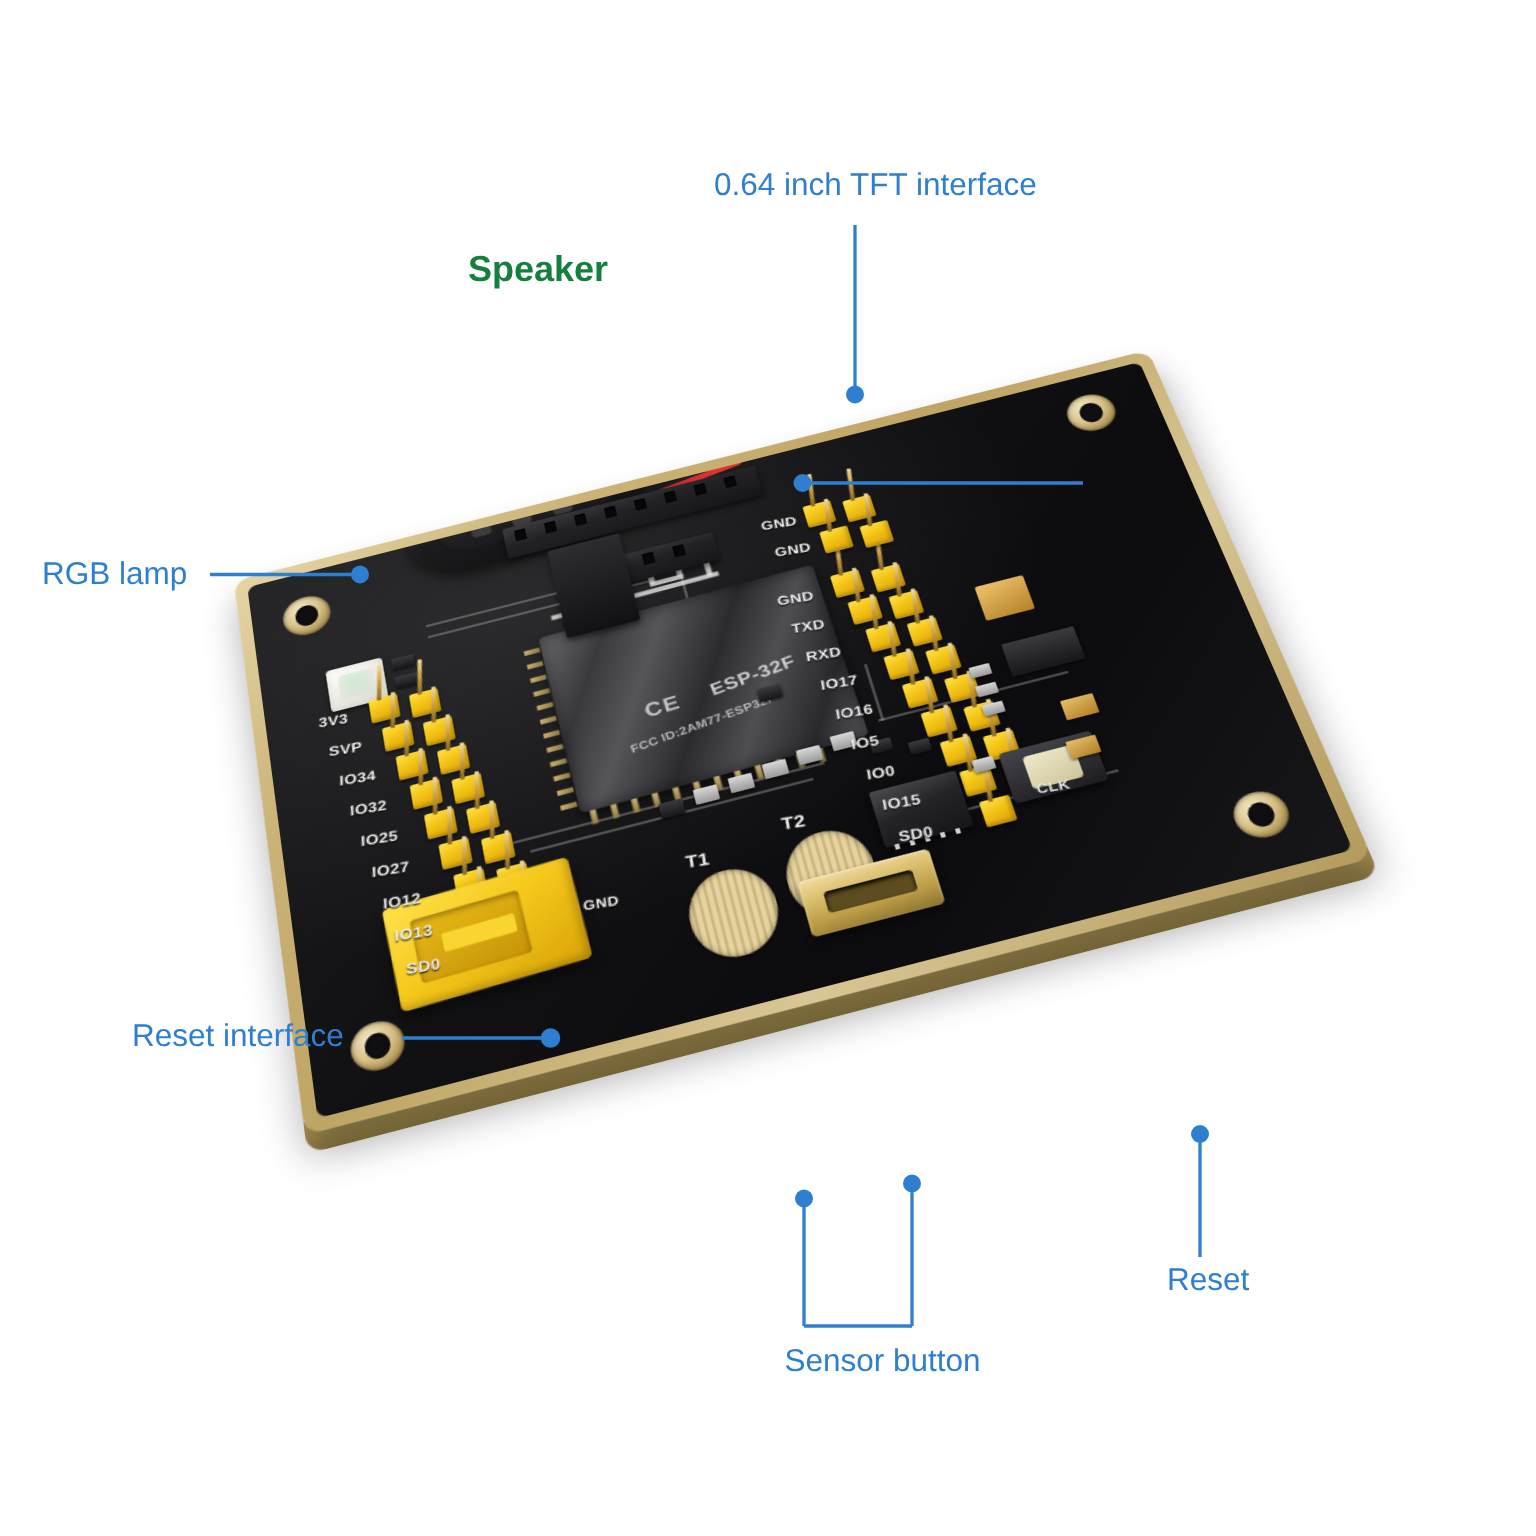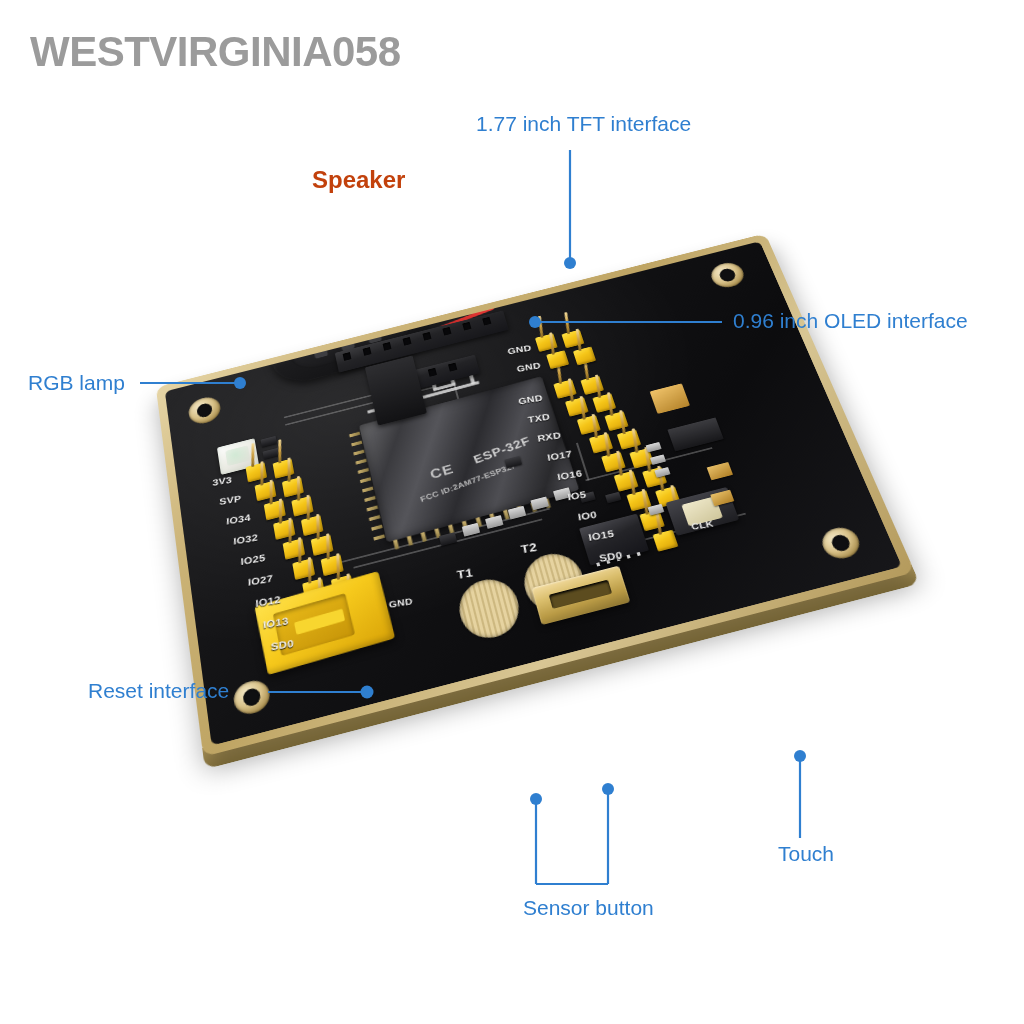--- a/index.html
+++ b/index.html
@@ -24,21 +24,21 @@
   }
 
   
   .anno{
     position:absolute;
     color:#2f7fd0;
     font-size:21px;
     font-family:"Liberation Sans", sans-serif;
     white-space:nowrap;
   }
-  .anno.bold{font-weight:bold;color:#c2410c;font-size:24px;}
+  .anno.bold{font-weight:bold;color:#15803d;font-size:24px;}
 
   
   #leaders{position:absolute;left:0;top:0;width:1024px;height:1024px;pointer-events:none;}
 
   
   #board-wrap{
     position:absolute;
     left:0;top:0;width:1024px;height:1024px;
     perspective:1600px;
   }
@@ -210,21 +210,20 @@
     background:linear-gradient(165deg,#4a4a50 0%,#242428 45%,#15151a 100%);
     border-radius:2px;box-shadow:0 2px 4px rgba(0,0,0,.6);
   }
   .ic i{position:absolute;bottom:-3px;width:3px;height:4px;background:#cfcfcf;}
 </style>
 </head>
 <body>
 
 <div id="stage">
 
-  <div class="watermark">WESTVIRGINIA058</div>
 
   <div id="board-wrap">
     <div id="board">
       <div class="pcb-side"></div>
       <div class="pcb-edge"></div>
       <div class="pcb">
 
         <div class="pad-ring" style="left:22px;top:22px;"></div>
         <div class="pad-ring" style="left:596px;top:18px;"></div>
         <div class="pad-ring" style="left:26px;top:374px;"></div>
@@ -498,21 +497,20 @@
     <line x1="536" y1="800" x2="536" y2="884" stroke="#2f7fd0" stroke-width="2.2"></line>
     <line x1="608" y1="790" x2="608" y2="884" stroke="#2f7fd0" stroke-width="2.2"></line>
     <line x1="536" y1="884" x2="608" y2="884" stroke="#2f7fd0" stroke-width="2.2"></line>
     <circle cx="536" cy="799" r="6" fill="#2f7fd0"></circle>
     <circle cx="608" cy="789" r="6" fill="#2f7fd0"></circle>
 
     <line x1="800" y1="757" x2="800" y2="838" stroke="#2f7fd0" stroke-width="2.2"></line>
     <circle cx="800" cy="756" r="6" fill="#2f7fd0"></circle>
   </svg>
 
-  <div class="anno" style="left:476px;top:112px;">1.77 inch TFT interface</div>
+  <div class="anno" style="left:476px;top:112px;">0.64 inch TFT interface</div>
   <div class="anno bold" style="left:312px;top:166px;">Speaker</div>
-  <div class="anno" style="left:733px;top:309px;">0.96 inch OLED interface</div>
   <div class="anno" style="left:28px;top:371px;">RGB lamp</div>
   <div class="anno" style="left:88px;top:679px;">Reset interface</div>
   <div class="anno" style="left:523px;top:896px;">Sensor button</div>
-  <div class="anno" style="left:778px;top:842px;">Touch</div>
+  <div class="anno" style="left:778px;top:842px;">Reset</div>
 
 </div>
 
 </body></html>

